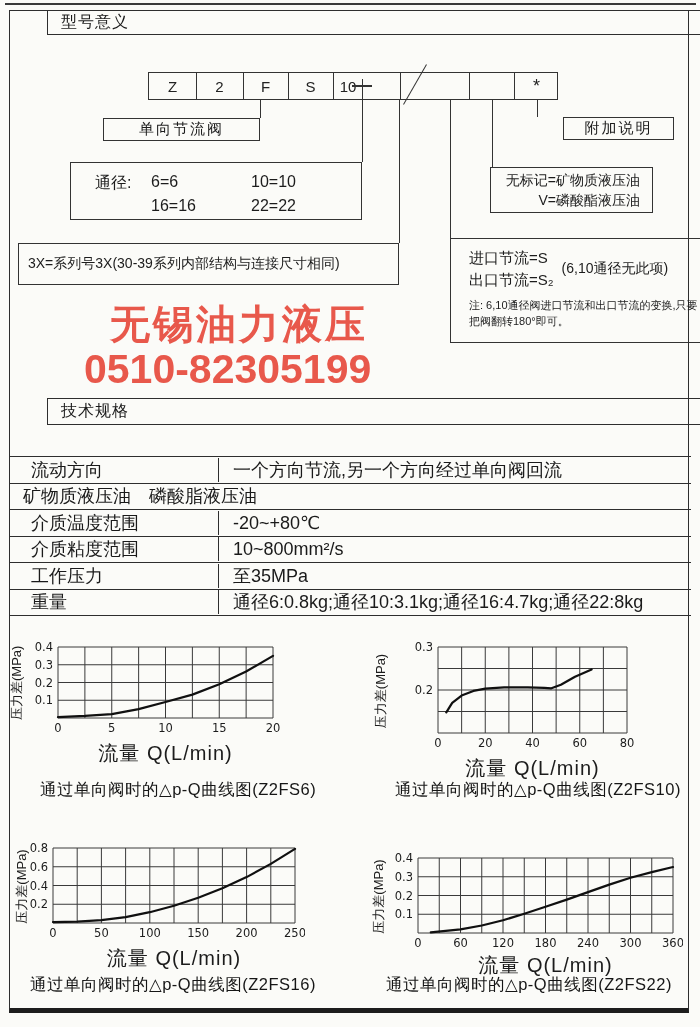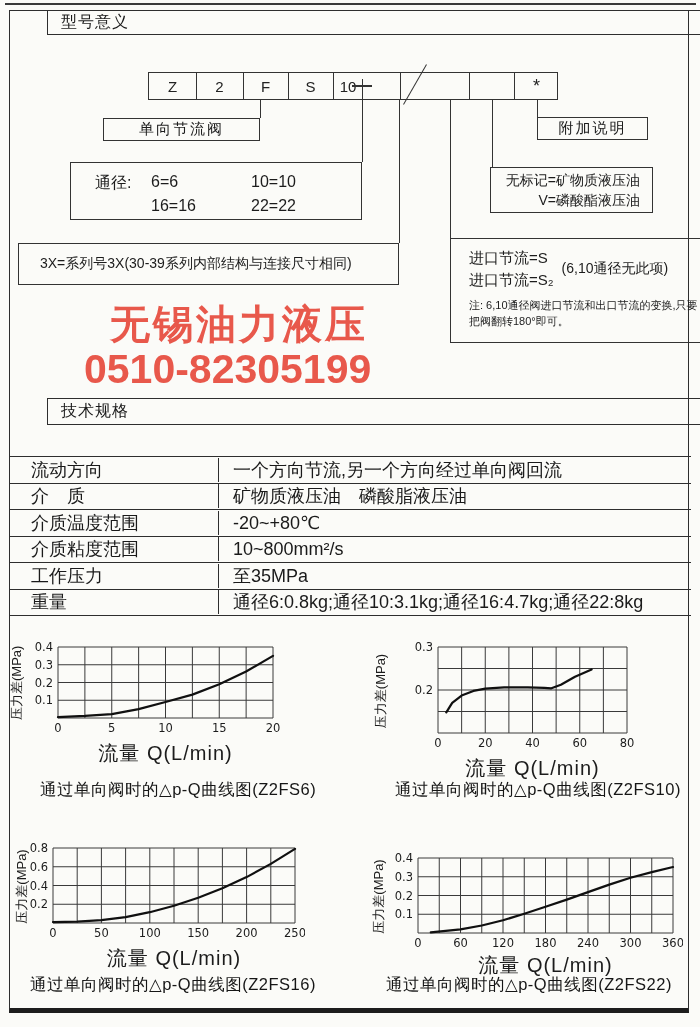--- a/index.html
+++ b/index.html
@@ -84,66 +84,65 @@
   <div class="vline" style="left:362px;top:79px;height:83px"></div>
   <div class="vline" style="left:399px;top:100px;height:143px"></div>
   <div class="vline" style="left:450px;top:100px;height:138px"></div>
   <div class="vline" style="left:492px;top:100px;height:67px"></div>
   <div class="vline" style="left:537px;top:100px;height:17px"></div>
 
   <div class="lbox cbox" style="left:103px;top:118px;width:157px;height:23px">
     <span>单向节流阀</span>
   </div>
 
-  <div class="lbox cbox" style="left:537px;top:117px;width:111px;height:23px">
+  <div class="lbox cbox" style="left:563px;top:117px;width:111px;height:23px">
     <span>附加说明</span>
   </div>
 
   <div class="lbox" style="left:70px;top:162px;width:292px;height:58px">
     <span class="dia-item" style="left:24px;top:10px">通径:</span>
     <span class="dia-item" style="left:80px;top:10px">6=6</span>
     <span class="dia-item" style="left:180px;top:10px">10=10</span>
     <span class="dia-item" style="left:80px;top:34px">16=16</span>
     <span class="dia-item" style="left:180px;top:34px">22=22</span>
   </div>
 
-  <div class="lbox" style="left:18px;top:243px;width:381px;height:42px;display:flex;align-items:center;padding-left:21px;font-size:14px">
+  <div class="lbox" style="left:18px;top:243px;width:381px;height:42px;display:flex;align-items:center;padding-left:9px;font-size:14px">
     <span>3X=系列号3X(30-39系列内部结构与连接尺寸相同)</span>
   </div>
 
   <div class="lbox" style="left:490px;top:167px;width:163px;height:46px;font-size:14px;display:flex;flex-direction:column;justify-content:center;align-items:flex-end;padding-right:12px;line-height:1.45">
     <span>无标记=矿物质液压油</span>
     <span>V=磷酸酯液压油</span>
   </div>
 
   <div class="lbox" style="left:450px;top:238px;width:270px;height:105px;padding:8px 18px;box-sizing:border-box">
     <div class="meter-top">
       <div class="meter-left">
         <div>进口节流=S</div>
-        <div>进口节流=S₂</div>
+        <div>出口节流=S₂</div>
       </div>
       <div class="meter-right">(6,10通径无此项)</div>
     </div>
     <div class="meter-note">注:  6,10通径阀进口节流和出口节流的变换,只要把阀翻转180°即可。</div>
   </div>
 
   <div class="wm" style="left:110px;top:297px;font-size:40px;letter-spacing:3px;color:#e8584b">无锡油力液压</div>
   <div class="wm" style="left:84px;top:346px;font-size:41px;letter-spacing:0px;color:#e8584b">0510-82305199</div>
 
   <div class="strip" style="top:398px;height:27px;">
     <span>技术规格</span>
   </div>
 
   <div class="spec-table">
     <div class="spec-row">
       <div class="spec-label">流动方向</div>
       <div class="spec-value">一个方向节流,另一个方向经过单向阀回流</div>
     </div>
     <div class="spec-row">
-      <div class="spec-label">介　质</div>
       <div class="spec-value">矿物质液压油　磷酸脂液压油</div>
     </div>
     <div class="spec-row">
       <div class="spec-label">介质温度范围</div>
       <div class="spec-value">-20~+80℃</div>
     </div>
     <div class="spec-row">
       <div class="spec-label">介质粘度范围</div>
       <div class="spec-value">10~800mm²/s</div>
     </div>

